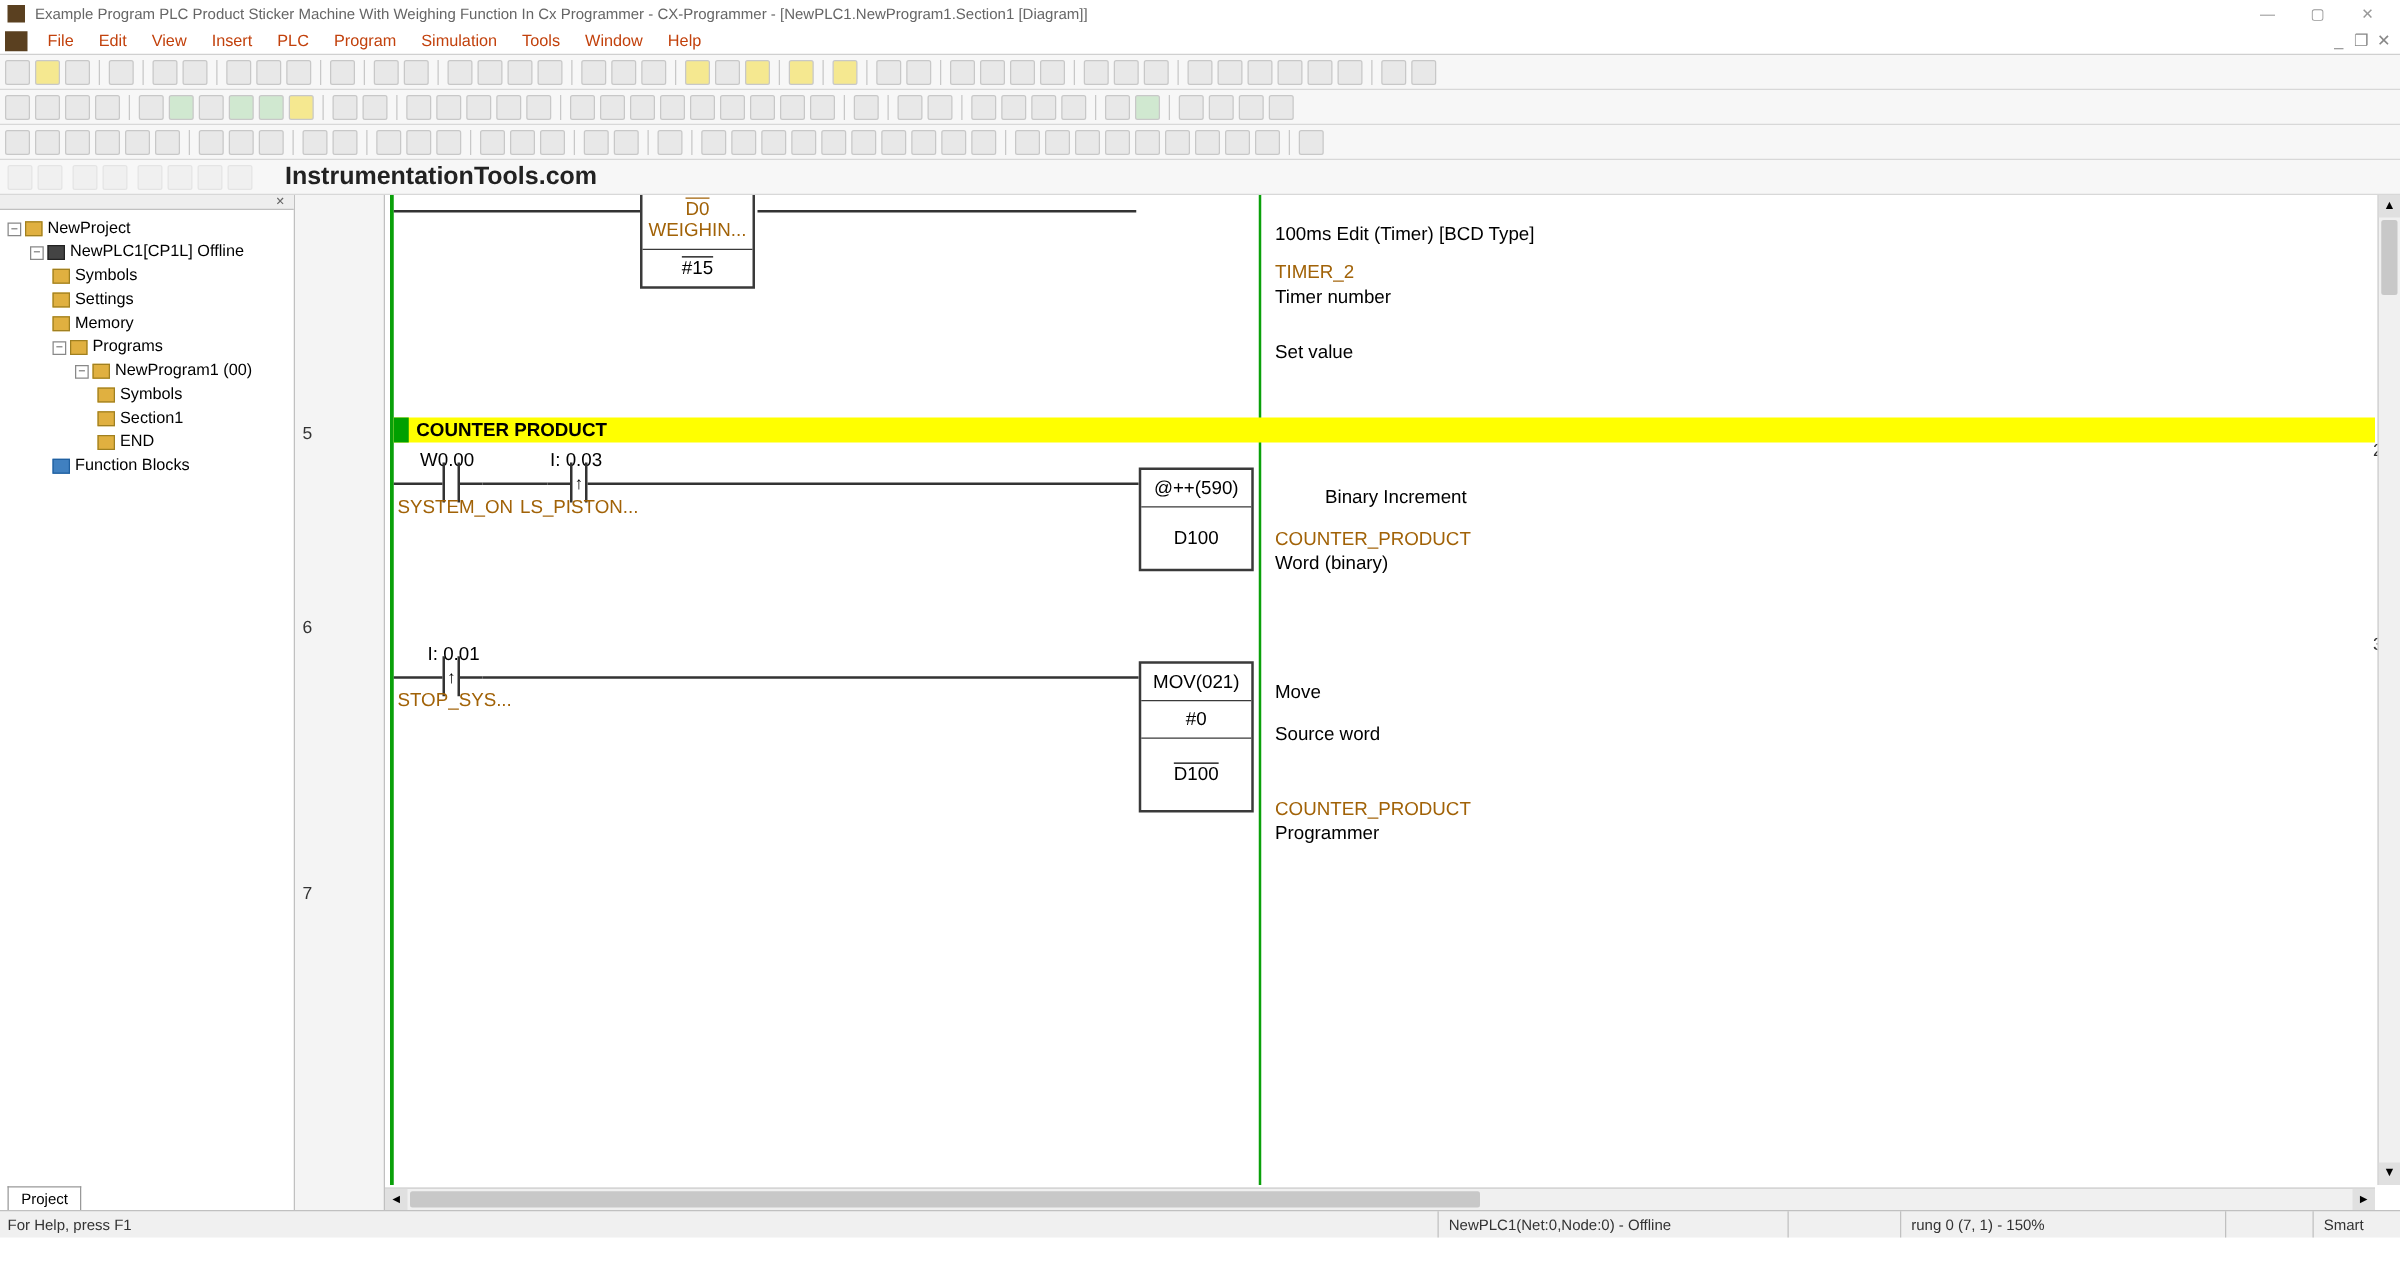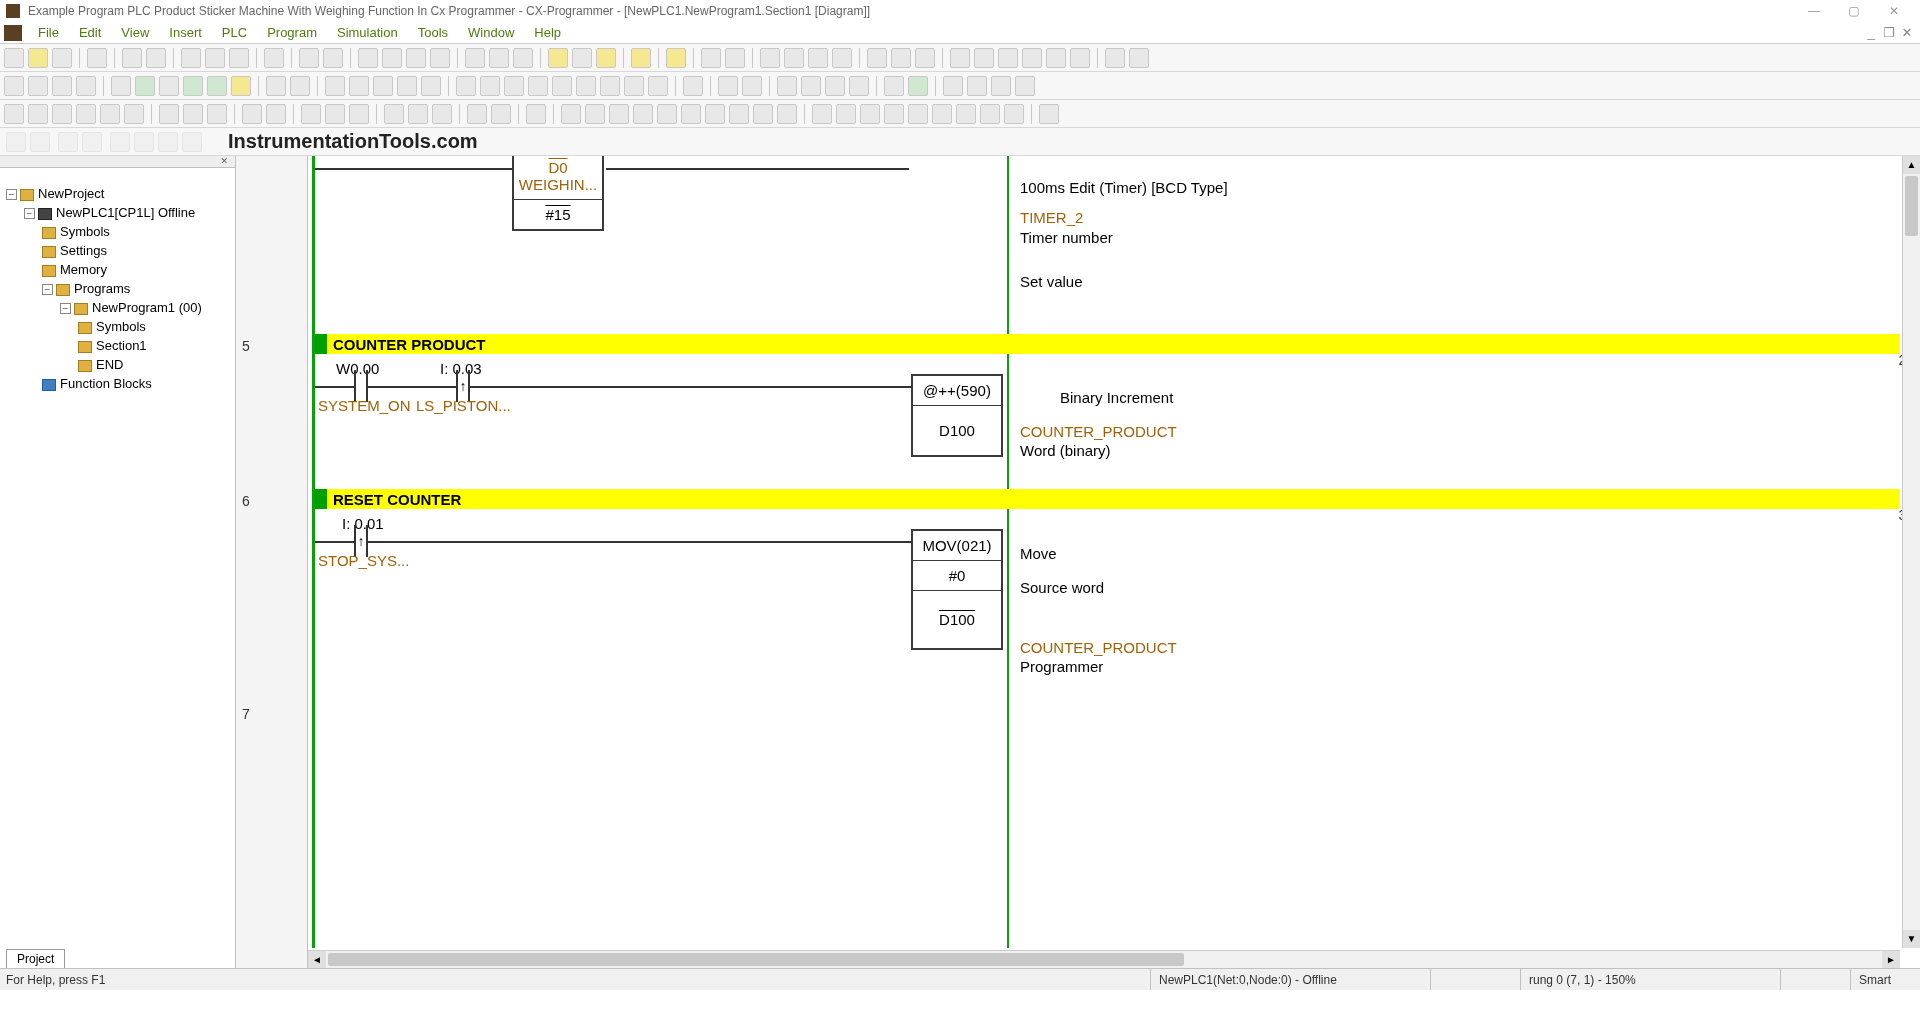--- a/index.html
+++ b/index.html
@@ -7,21 +7,21 @@
 
 
 .titlebar { height: 22px; background: #fff; display: flex; align-items: center; padding: 0 6px; color: #666; font-size: 12px; }
 .titlebar .app-icon { width: 14px; height: 14px; background: #5a4020; margin-right: 8px; }
 .titlebar .spacer { flex: 1; }
 .titlebar .winbtn { width: 40px; height: 22px; display: flex; align-items: center; justify-content: center; color: #999; }
 
 
 .menubar { height: 22px; background: #fff; display: flex; align-items: center; padding: 0 4px; border-bottom: 1px solid #d0d0d0; }
 .menubar .menu-icon { width: 18px; height: 16px; background: #5a4020; margin-right: 6px; }
-.menubar .menu-item { padding: 2px 10px; font-size: 13px; color: #4d7c0f; }
+.menubar .menu-item { padding: 2px 10px; font-size: 13px; color: #c2410c; }
 .menubar .mdi-btns { margin-left: auto; display: flex; }
 .menubar .mdi-btns span { width: 18px; text-align: center; color: #888; }
 
 
 .toolrow { height: 28px; background: #f7f7f7; display: flex; align-items: center; padding: 2px 4px; border-bottom: 1px solid #d8d8d8; gap: 4px; }
 .toolrow .tbtn { width: 20px; height: 20px; background: #e8e8e8; border: 1px solid #c8c8c8; border-radius: 2px; }
 .toolrow .tbtn.y { background: #f5e890; }
 .toolrow .tbtn.g { background: #d0e8d0; }
 .toolrow .sep { width: 1px; height: 20px; background: #c8c8c8; margin: 0 3px; }
 
@@ -31,21 +31,21 @@
 .watermark-row .indent-btns .tbtn { width: 20px; height: 20px; background: #e8e8e8; border: 1px solid #c8c8c8; border-radius: 2px; opacity: 0.4; }
 .watermark-row .wm-text { font-weight: 700; font-size: 20px; color: #222; padding-left: 20px; }
 
 
 .main { display: flex; height: calc(1018px - 22px - 22px - 28px*4 - 28px - 22px); }
 
 
 .tree-pane { width: 236px; border-right: 1px solid #c0c0c0; background: #fff; position: relative; }
 .tree-pane .pane-header { height: 12px; background: #eee; border-bottom: 1px solid #c0c0c0; display: flex; justify-content: flex-end; padding-right: 4px; font-size: 9px; color: #666; }
 .tree-pane .pane-header span { cursor: pointer; padding: 0 3px; }
-.tree { padding: 16px 2px; font-size: 13px; }
+.tree { padding: 4px 2px; font-size: 13px; }
 .tree ul { list-style: none; padding-left: 18px; }
 .tree li { line-height: 19px; white-space: nowrap; }
 .tree .exp { display: inline-block; width: 11px; height: 11px; border: 1px solid #888; text-align: center; line-height: 9px; font-size: 10px; margin-right: 3px; color: #555; }
 .tree .ticon { display: inline-block; width: 14px; height: 12px; background: #e0b040; margin-right: 4px; vertical-align: middle; border: 1px solid #a08020; }
 .tree .ticon.dark { background: #444; border-color: #222; }
 .tree .ticon.blue { background: #4080c0; border-color: #2060a0; }
 .tree-tab { position: absolute; bottom: 0; left: 0; height: 20px; display: flex; align-items: flex-end; }
 .tree-tab span { border: 1px solid #999; border-bottom: none; padding: 2px 10px; font-size: 12px; background: #fff; margin-left: 6px; }
 
 
@@ -376,23 +376,20 @@
       <div class="blue-text ann" style="left:10px;top:240px;">SYSTEM_ON</div>
       <div class="blue-text ann" style="left:108px;top:240px;">LS_PISTON...</div>
       <div class="ins-box" style="left:603px;top:218px;width:92px;">
         <div class="row"><span class="addr-text">@++(590)</span></div>
         <div class="row" style="padding:16px 0"><span class="addr-text">D100</span></div>
       </div>
       <div class="ann" style="left:712px;top:232px;margin-left:40px;">Binary Increment</div>
       <div class="ann blue-text" style="left:712px;top:266px;">COUNTER_PRODUCT</div>
       <div class="ann" style="left:712px;top:285px;">Word (binary)</div>
 
-      <div class="rung-title" style="top:333px;">
-          <span>RESET COUNTER</span>
-        </div>
       <div class="addr-text ann" style="left:34px;top:358px;">I: 0.01</div>
       <div class="contact" style="left:28px;top:365px;">
           <div class="bars"></div>
           <div class="pulse">↑</div>
         </div>
       <div class="hwire" style="left:7px;top:385px;width:21px;"></div>
       <div class="hwire" style="left:78px;top:385px;width:525px;"></div>
       <div class="blue-text ann" style="left:10px;top:395px;">STOP_SYS...</div>
       <div class="ins-box" style="left:603px;top:373px;width:92px;">
         <div class="row"><span class="addr-text">MOV(021)</span></div>

